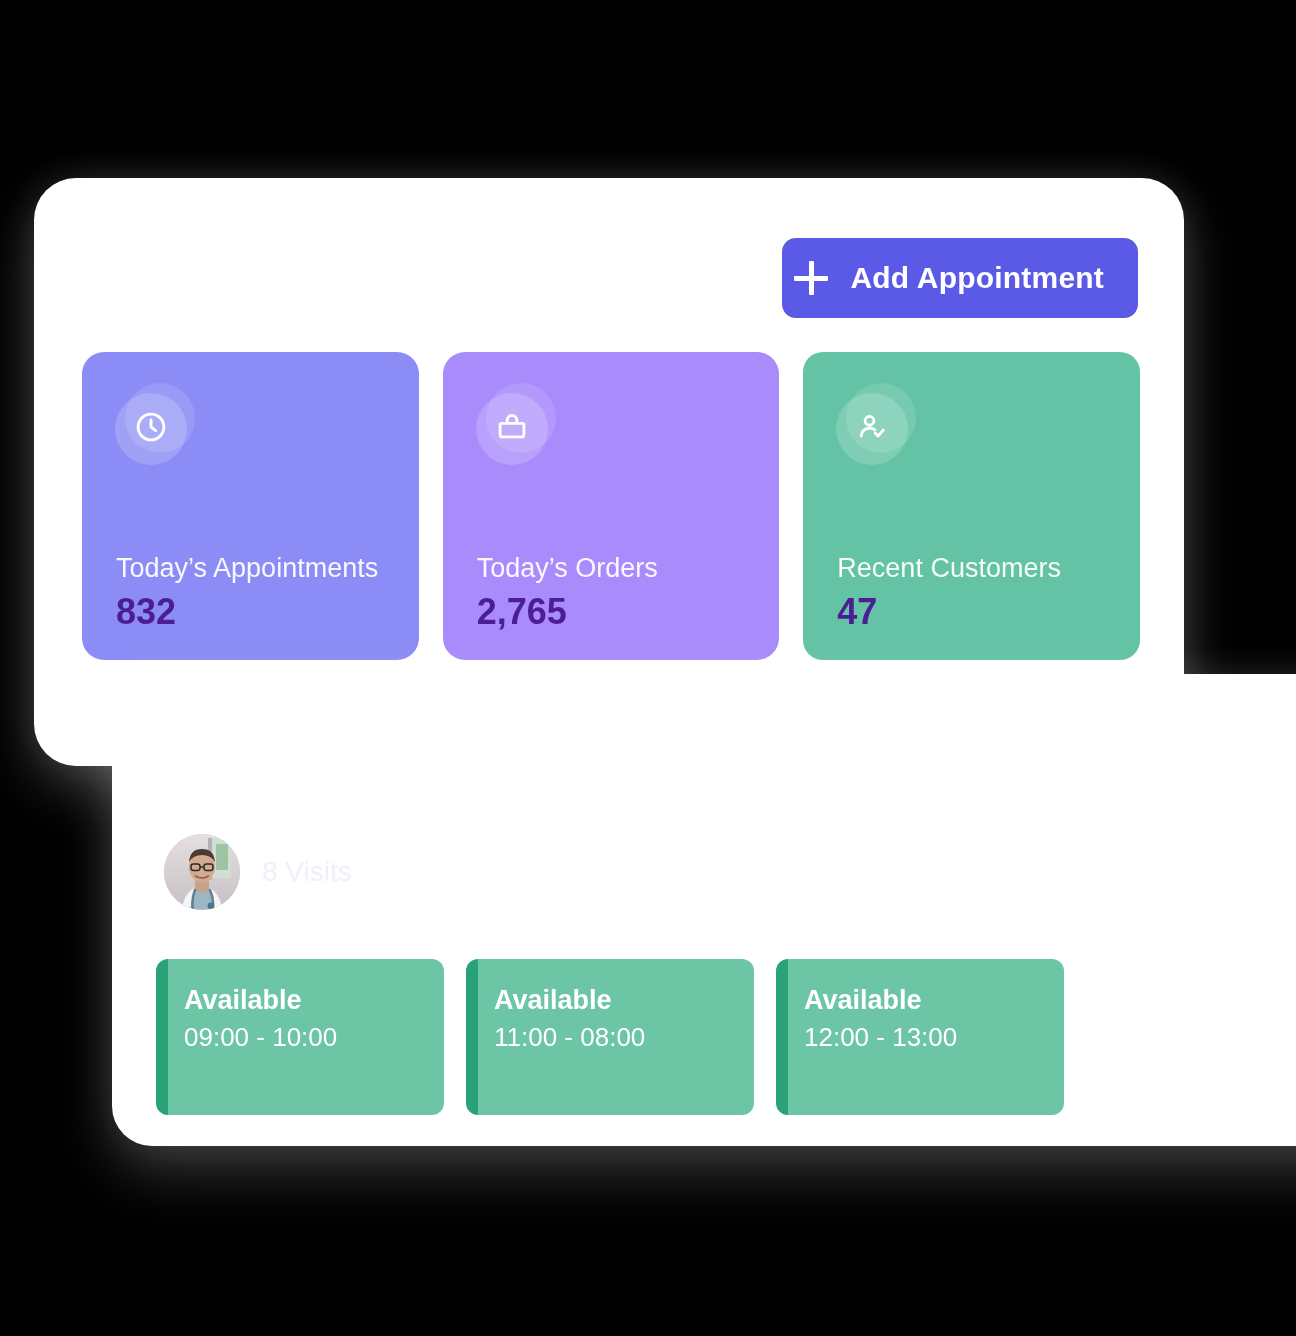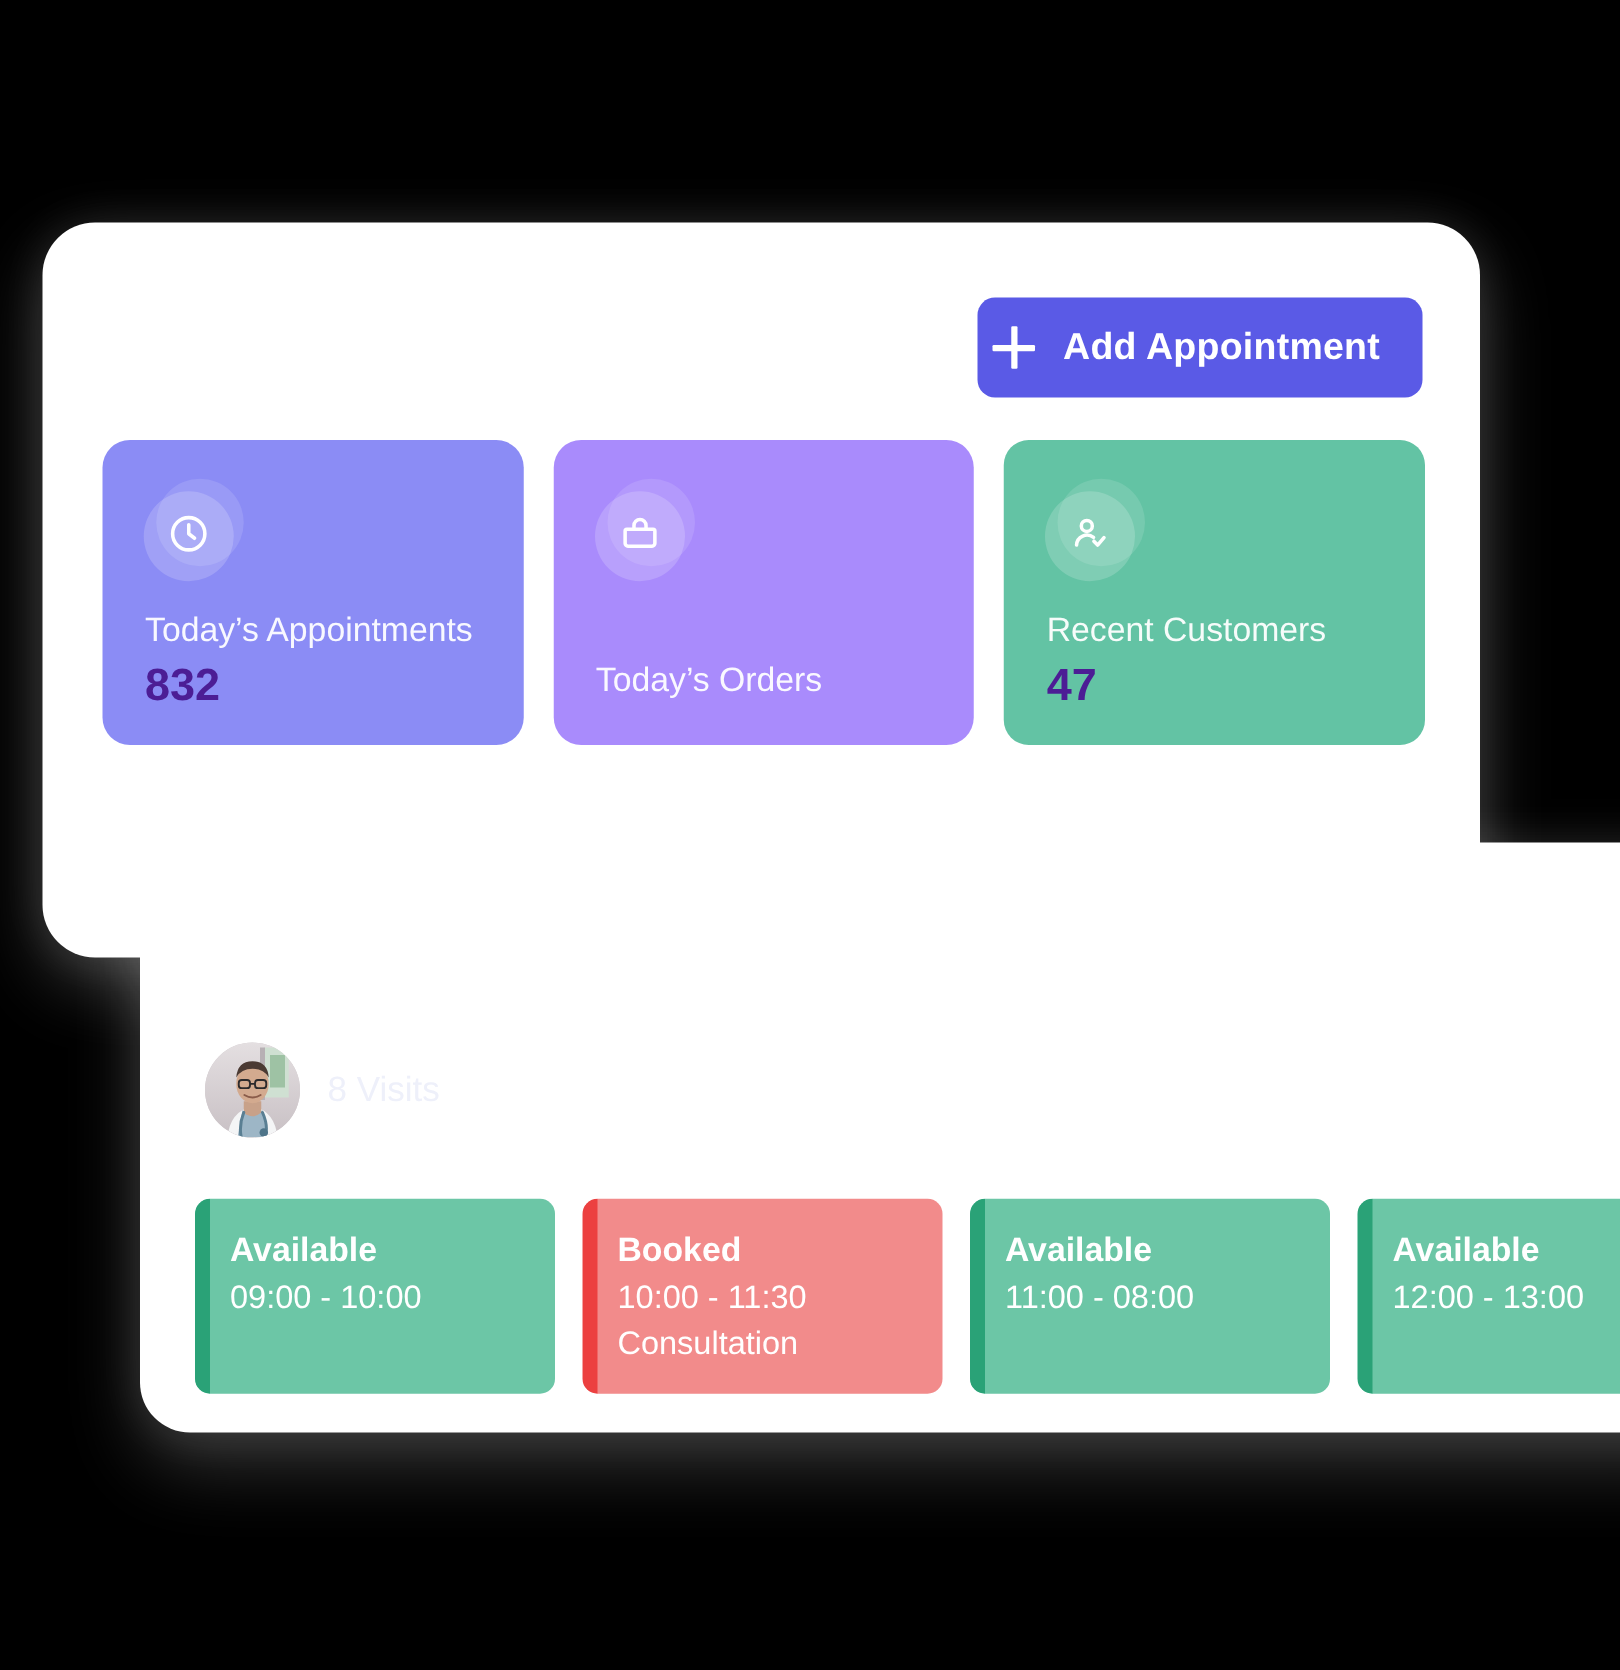--- a/index.html
+++ b/index.html
@@ -74,21 +74,21 @@
     position: absolute;
     left: 48px;
     top: 174px;
     width: 1058px;
     display: flex;
     gap: 24px;
   }
   .stat-card {
     position: relative;
     flex: 1 1 0;
-    height: 244px;
+    height: 308px;
     border-radius: 22px;
     overflow: hidden;
     padding: 0;
     box-sizing: border-box;
     cursor: pointer;
   }
   .stat-badge {
     position: absolute;
     left: 33px;
     top: 37px;
@@ -256,20 +256,21 @@
             <span>
               <svg width="34" height="34" viewBox="0 0 24 24" fill="none" stroke="#ffffff" stroke-width="2" stroke-linecap="round" stroke-linejoin="round">
                 <path d="M4.6 9.4 h14.8 a1 1 0 0 1 1 1 v7 a1.6 1.6 0 0 1 -1.6 1.6 H5.2 A1.6 1.6 0 0 1 3.6 17.4 v-7 a1 1 0 0 1 1 -1 z"></path>
                 <path d="M8.6 9.4 V7.3 a3.4 3.4 0 0 1 6.8 0 v2.1"></path>
               </svg>
             </span>
           </div>
         </div>
         <div class="stat-text">
           <div class="stat-label">Today’s Orders</div>
+          <div class="stat-value">2,765</div>
         </div>
       </div>
 
       <div class="stat-card" style="background:#63c3a4;border-radius:20px;">
         <div class="stat-badge">
           <div class="badge-back"></div>
           <div class="badge-front">
             <span>
               <svg width="34" height="34" viewBox="0 0 24 24" fill="none" stroke="#ffffff" stroke-width="2" stroke-linecap="round" stroke-linejoin="round">
                 <circle cx="10.2" cy="7.6" r="3.1"></circle>
@@ -321,26 +322,20 @@
     </div>
 
     <div class="slots-row">
 
       <div class="slot" style="background:#6cc6a6;">
         <div class="slot-accent" style="background:#2aa277;"></div>
         <div class="slot-status">Available</div>
         <div class="slot-time">09:00 - 10:00</div>
       </div>
 
-      <div class="slot" style="background:#f28b8b;">
-        <div class="slot-accent" style="background:#ec4040;"></div>
-        <div class="slot-status">Booked</div>
-        <div class="slot-time">10:00 - 11:30</div>
-        <div class="slot-type">Consultation</div>
-      </div>
 
       <div class="slot" style="background:#6cc6a6;">
         <div class="slot-accent" style="background:#2aa277;"></div>
         <div class="slot-status">Available</div>
         <div class="slot-time">11:00 - 08:00</div>
       </div>
 
       <div class="slot" style="background:#6cc6a6;">
         <div class="slot-accent" style="background:#2aa277;"></div>
         <div class="slot-status">Available</div>

